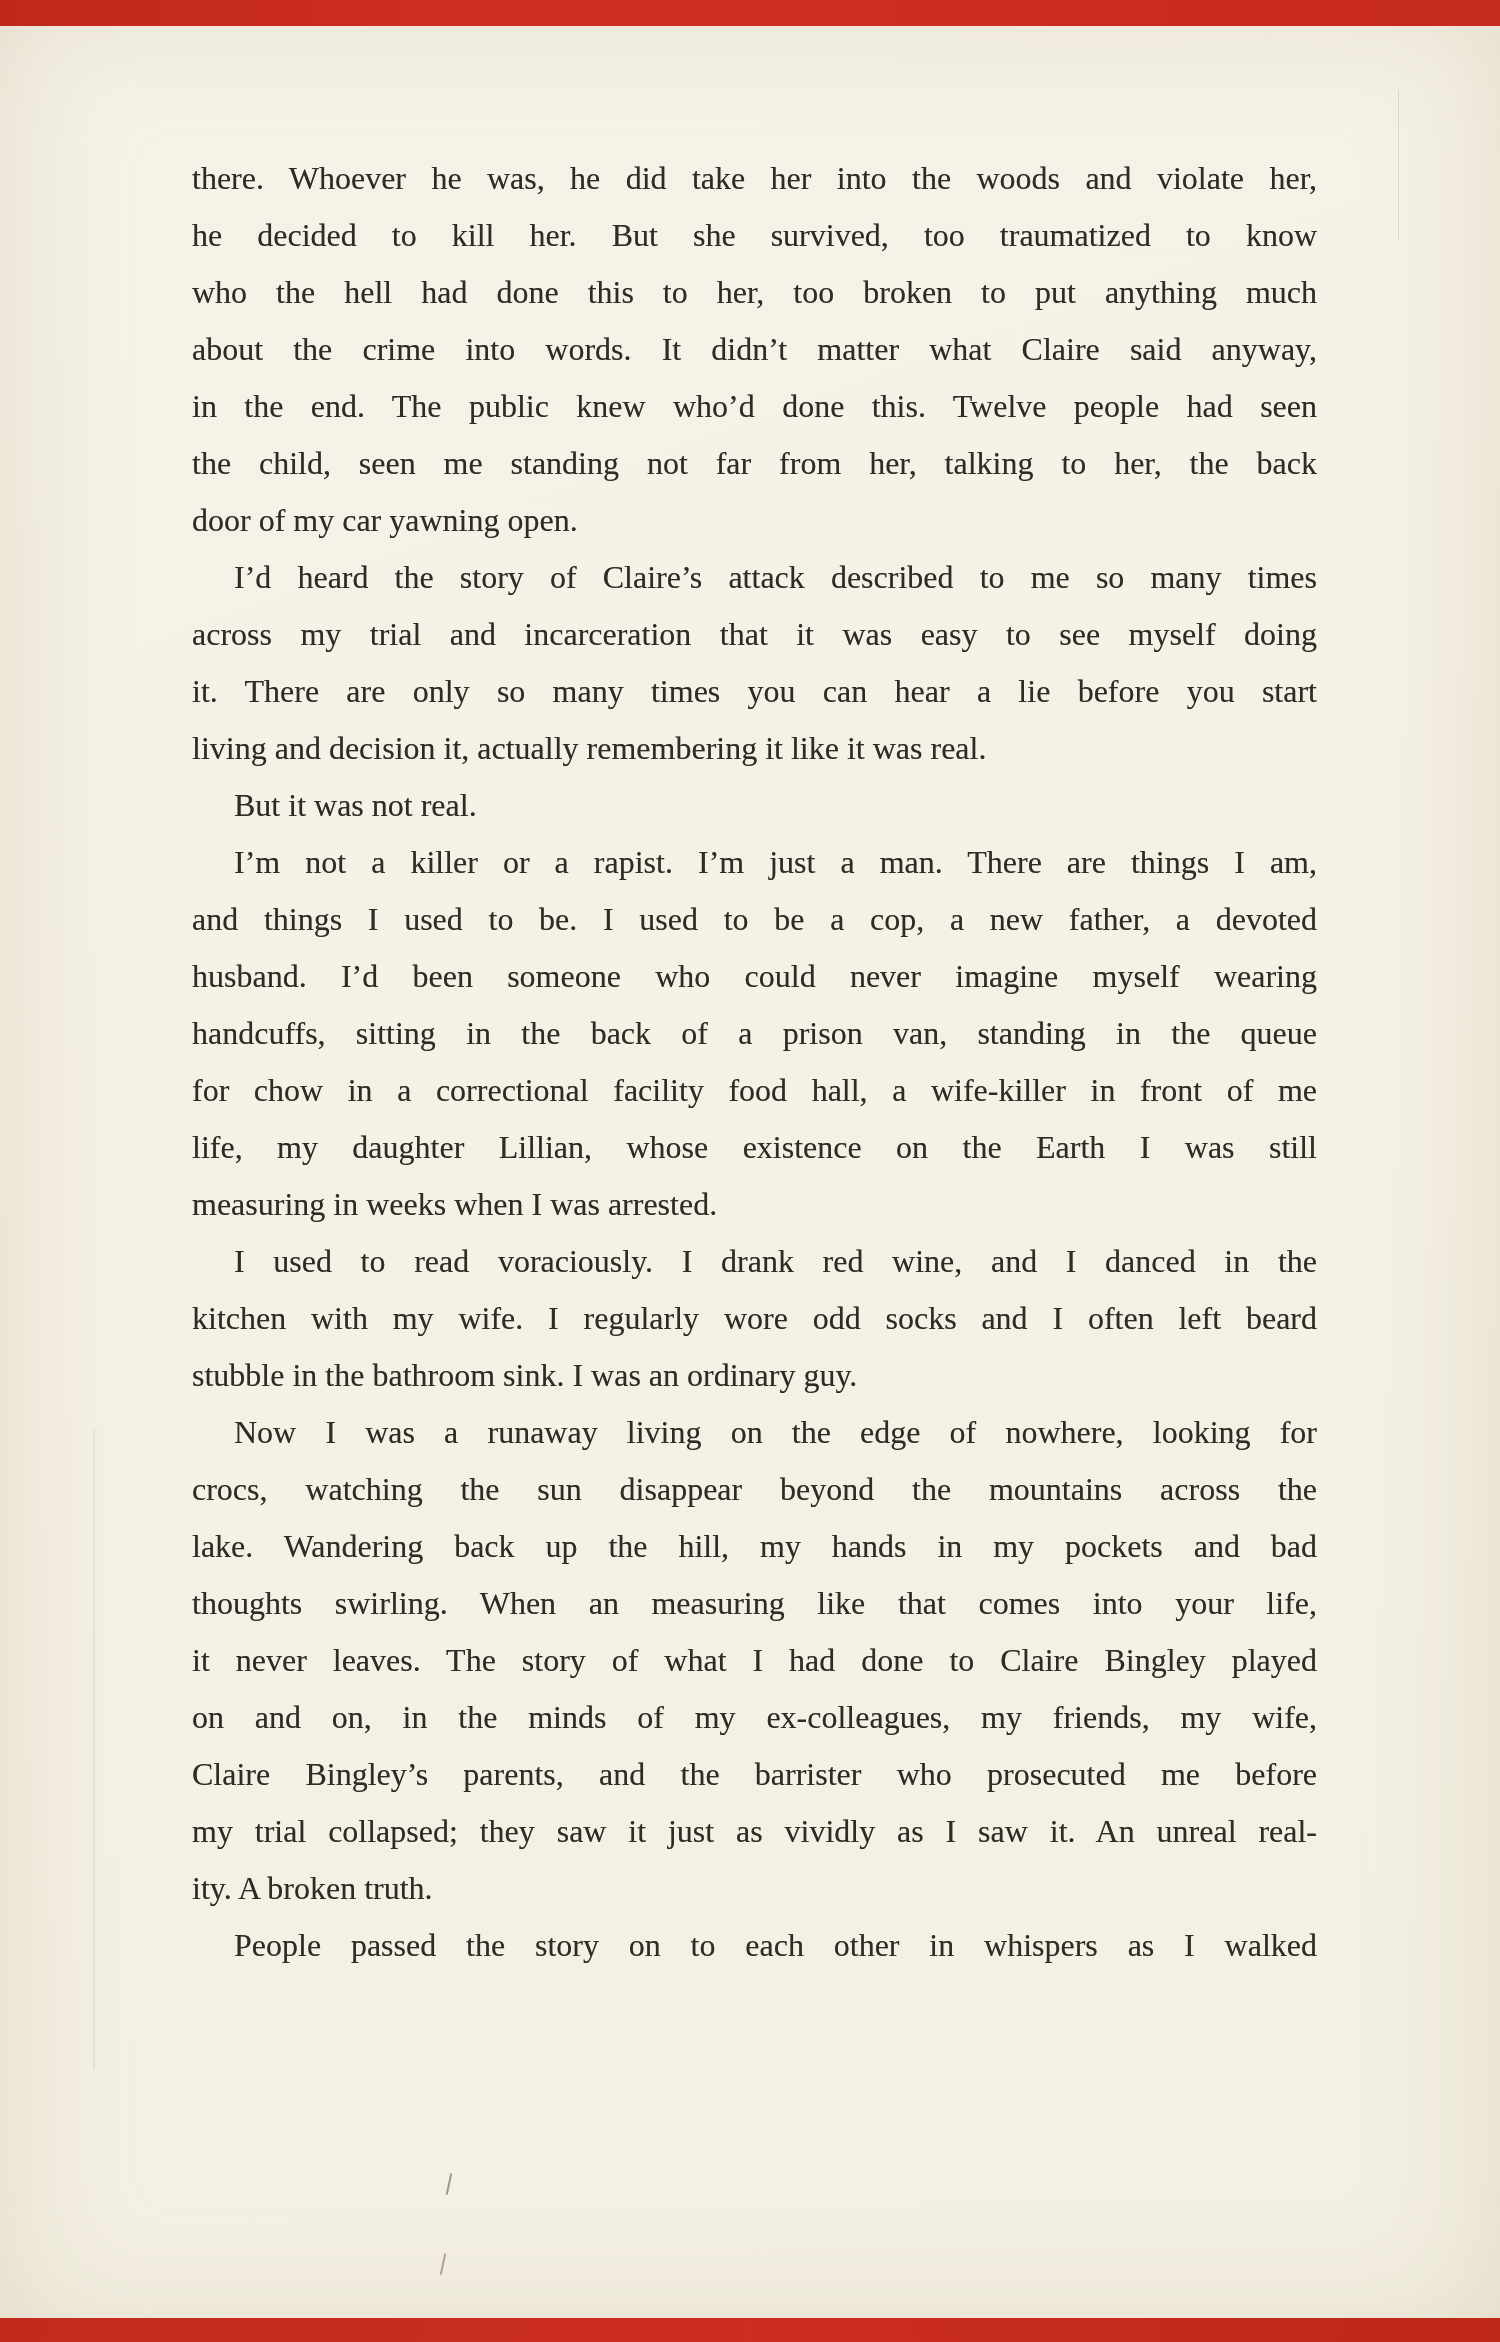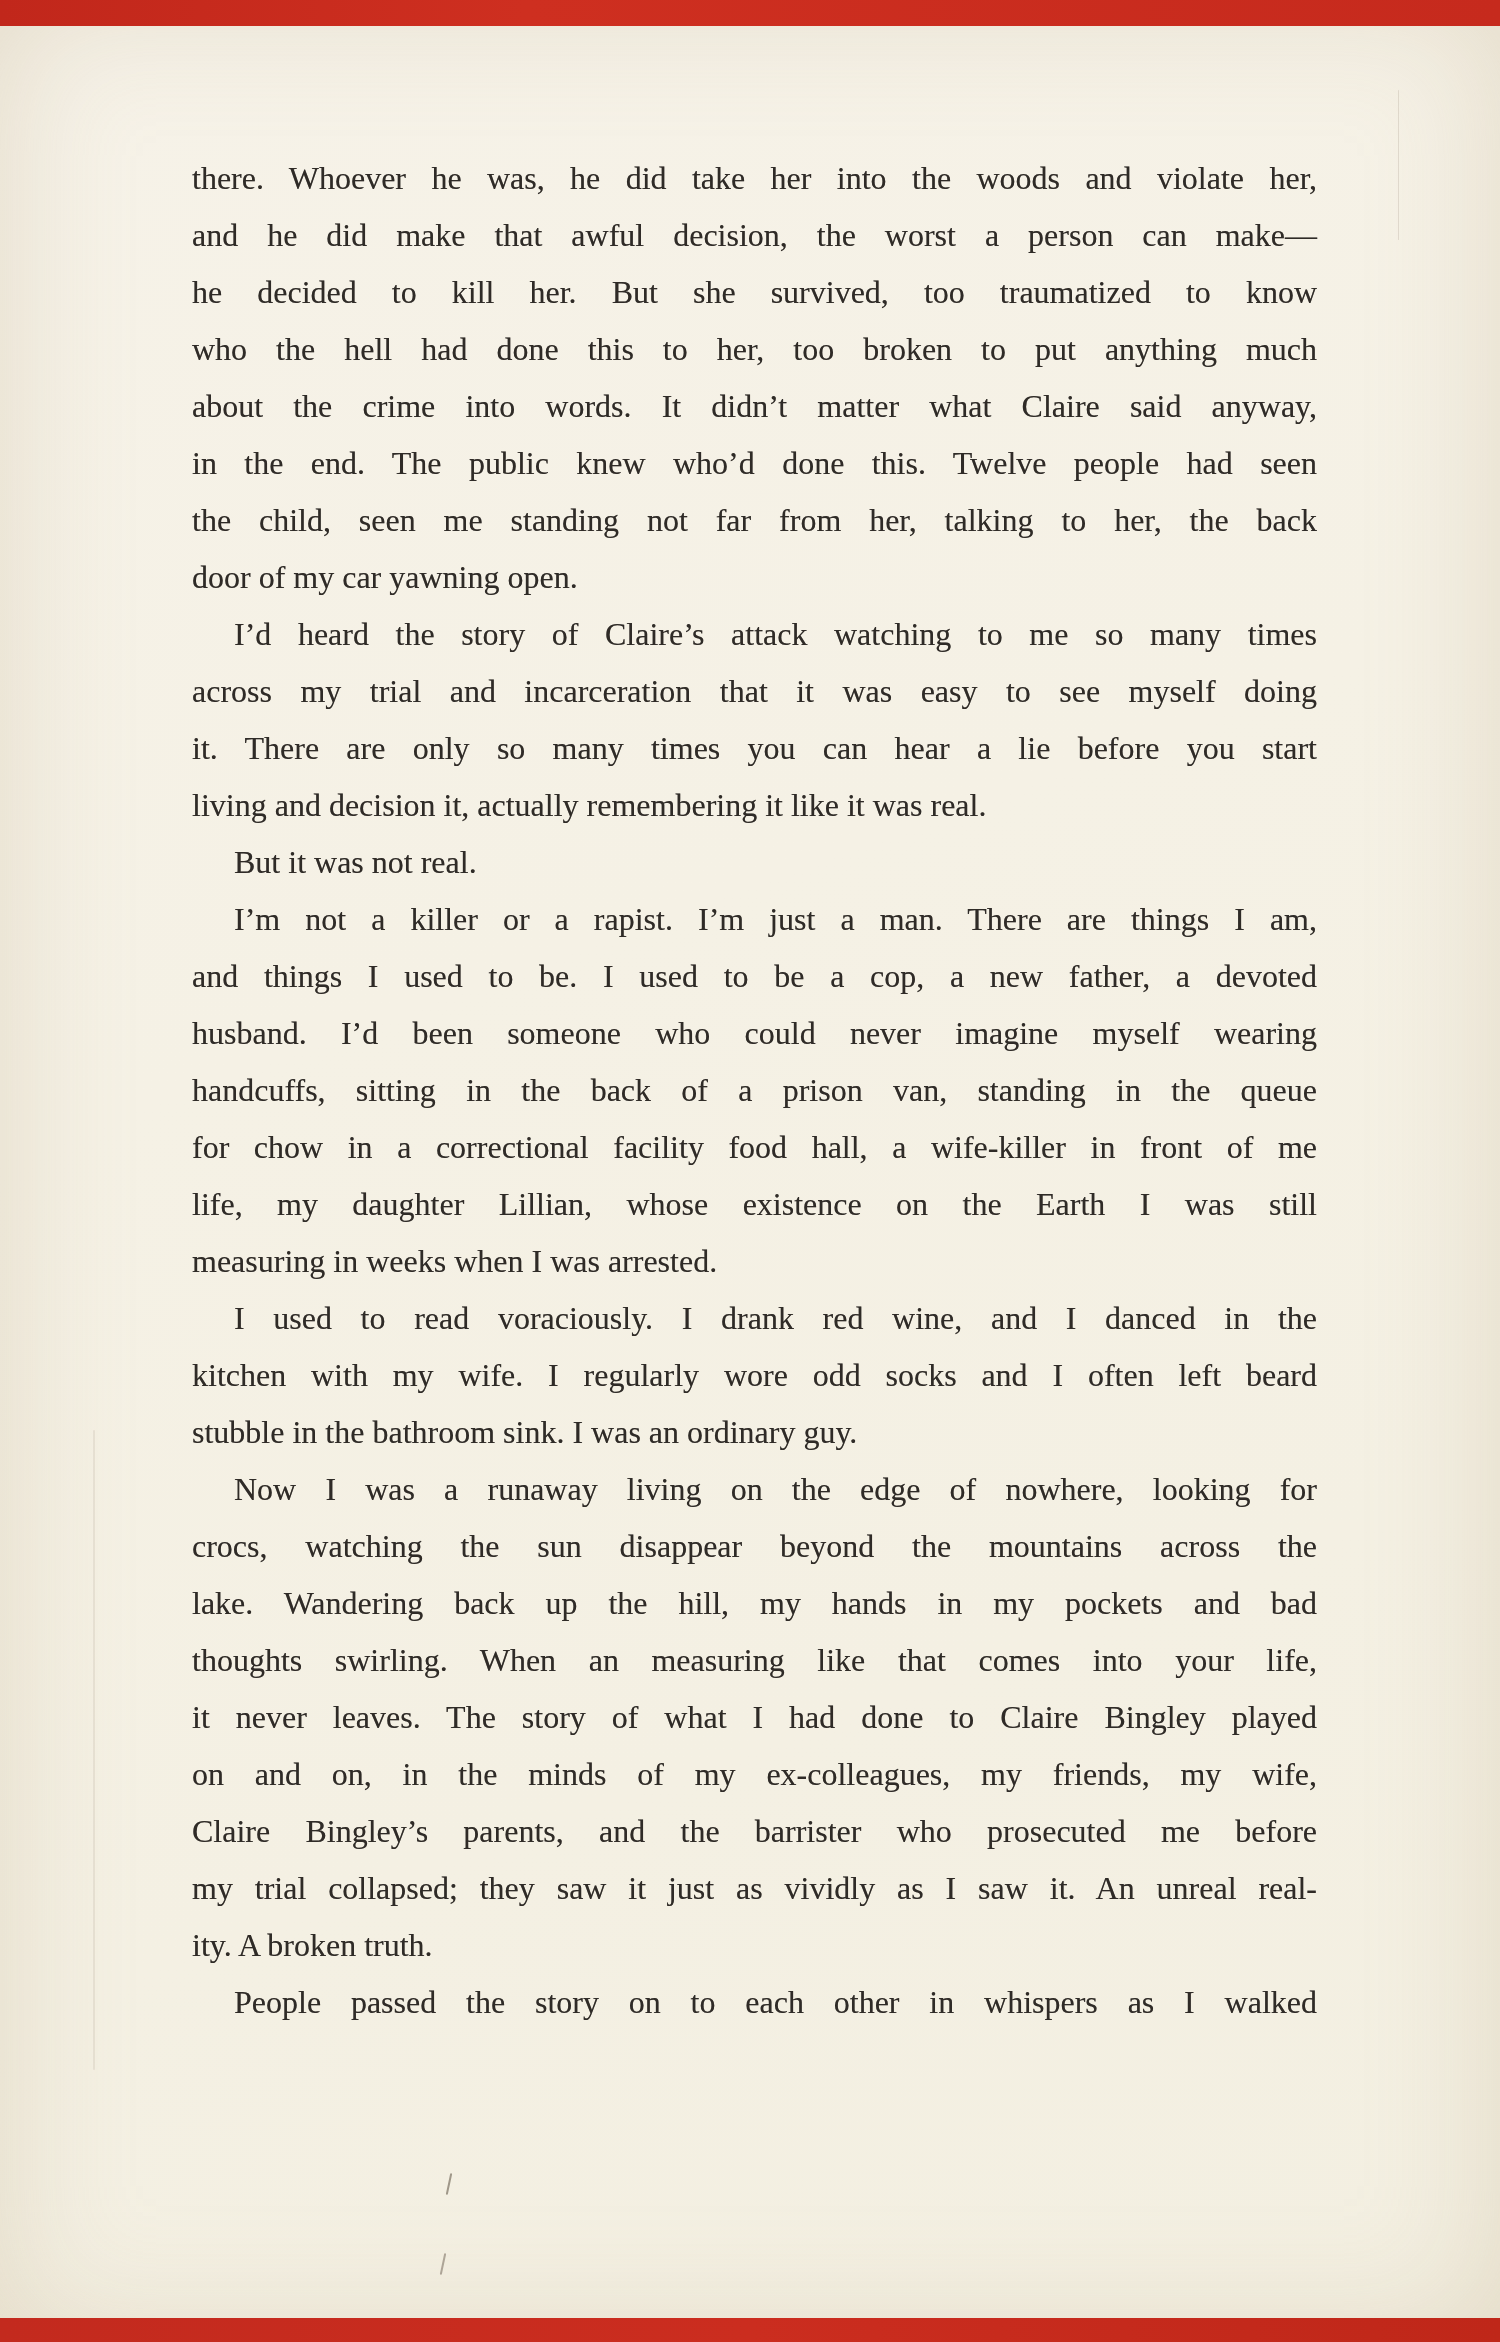--- a/index.html
+++ b/index.html
@@ -98,30 +98,29 @@
 </head>
 <body>
 
 <div class="page">
 
   <div class="edge top"></div>
 
   <div class="text-block">
       <div class="para">
         <div class="line">there. Whoever he was, he did take her into the woods and violate her,</div>
-        <div class="line">and he did make that awful decision, the worst a person can make—</div>
         <div class="line">he decided to kill her. But she survived, too traumatized to know</div>
         <div class="line">who the hell had done this to her, too broken to put anything much</div>
         <div class="line">about the crime into words. It didn’t matter what Claire said anyway,</div>
         <div class="line">in the end. The public knew who’d done this. Twelve people had seen</div>
         <div class="line">the child, seen me standing not far from her, talking to her, the back</div>
         <div class="line last">door of my car yawning open.</div>
       </div>
       <div class="para indent">
-        <div class="line">I’d heard the story of Claire’s attack watching to me so many times</div>
+        <div class="line">I’d heard the story of Claire’s attack described to me so many times</div>
         <div class="line">across my trial and incarceration that it was easy to see myself doing</div>
         <div class="line">it. There are only so many times you can hear a lie before you start</div>
         <div class="line last">living and decision it, actually remembering it like it was real.</div>
       </div>
       <div class="para indent">
         <div class="line last">But it was not real.</div>
       </div>
       <div class="para indent">
         <div class="line">I’m not a killer or a rapist. I’m just a man. There are things I am,</div>
         <div class="line">and things I used to be. I used to be a cop, a new father, a devoted</div>

